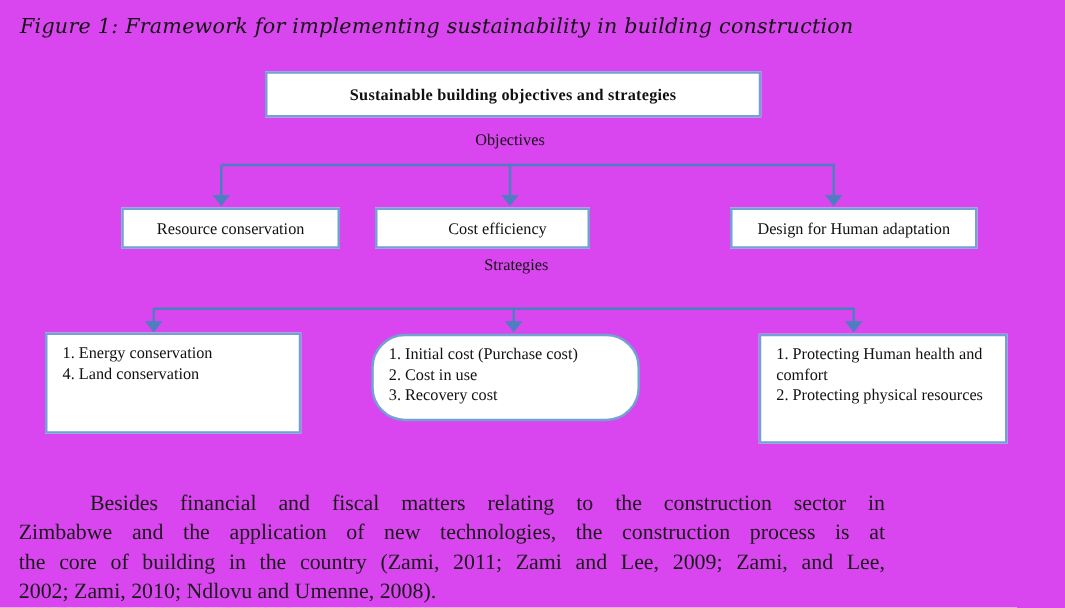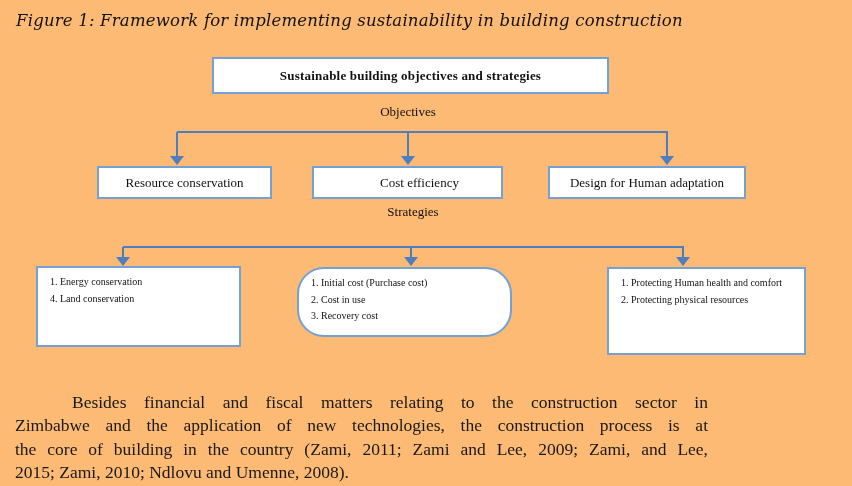--- a/index.html
+++ b/index.html
@@ -1,39 +1,39 @@
 <!DOCTYPE html>
 <html style="--line: #4d7ebf; --box-border: #74a0d3;"><head>
 <meta charset="utf-8">
 <style>
   html,body{margin:0;padding:0;background:#ffffff;}
   #page{
-    position:relative;width:852px;height:486px;background:#fdba74;overflow:hidden;
+    position:relative;width:852px;height:486px;background:#d946ef;overflow:hidden;
     font-family:"Liberation Serif",serif;color:#1c1c1c;
   }
   .abs{position:absolute;}
   
   .caption{
     left:16px;top:11px;width:700px;
     font-family:"DejaVu Serif",serif;font-style:italic;font-size:16.5px;color:#121212;
     letter-spacing:0.2px;
   }
   
   .dbox{
     border:2px solid var(--box-border,#74a0d3);
     background:#ffffff;box-sizing:border-box;
     display:flex;align-items:center;justify-content:center;
     font-size:13px;color:#111111;
   }
   .root-box{left:212px;top:57px;width:397px;height:37px;font-weight:bold;letter-spacing:0.2px;}
   .obj-box{top:166px;height:33px;}
   .obj-box.b1{left:97px;width:175px;}
-  .obj-box.b2{left:312px;width:191px;padding-left:24px;}
-  .obj-box.b3{left:548px;width:198px;}
-  .strat-box{display:block;padding:6px 6px 0 12px;font-size:10px;line-height:16.5px;}
+  .obj-box.b2{left:300px;width:172px;padding-left:24px;}
+  .obj-box.b3{left:584px;width:198px;}
+  .strat-box{display:block;padding:6px 6px 0 12px;font-size:13px;line-height:16.5px;}
   .strat-box.b1{left:36px;top:266px;width:205px;height:81px;}
   .strat-box.b2{left:297px;top:267px;width:215px;height:70px;border-radius:27px;}
   .strat-box.b3{left:576px;top:267px;width:199px;height:88px;margin-left:31px;}
   .tier-label{font-size:13px;color:#111111;text-align:center;width:110px;}
   .objectives-label{left:353px;top:104px;}
   .strategies-label{left:358px;top:204px;}
   
   .hline{height:2px;background:var(--line,#4d7ebf);}
   .vline{width:2px;background:var(--line,#4d7ebf);}
   .arrow{
@@ -103,16 +103,16 @@
       <div>1. Protecting Human health and comfort</div>
       <div>2. Protecting physical resources</div>
     </div>
 
   </div>
 
   <div class="abs para">
     <div class="pline first">Besides financial and fiscal matters relating to the construction sector in</div>
     <div class="pline">Zimbabwe and the application of new technologies, the construction process is at</div>
     <div class="pline">the core of building in the country (Zami, 2011; Zami and Lee, 2009;  Zami, and Lee,</div>
-    <div class="pline last">2015; Zami, 2010; Ndlovu   and Umenne, 2008).</div>
+    <div class="pline last">2002; Zami, 2010; Ndlovu   and Umenne, 2008).</div>
   </div>
 
 </div>
 
 </body></html>

